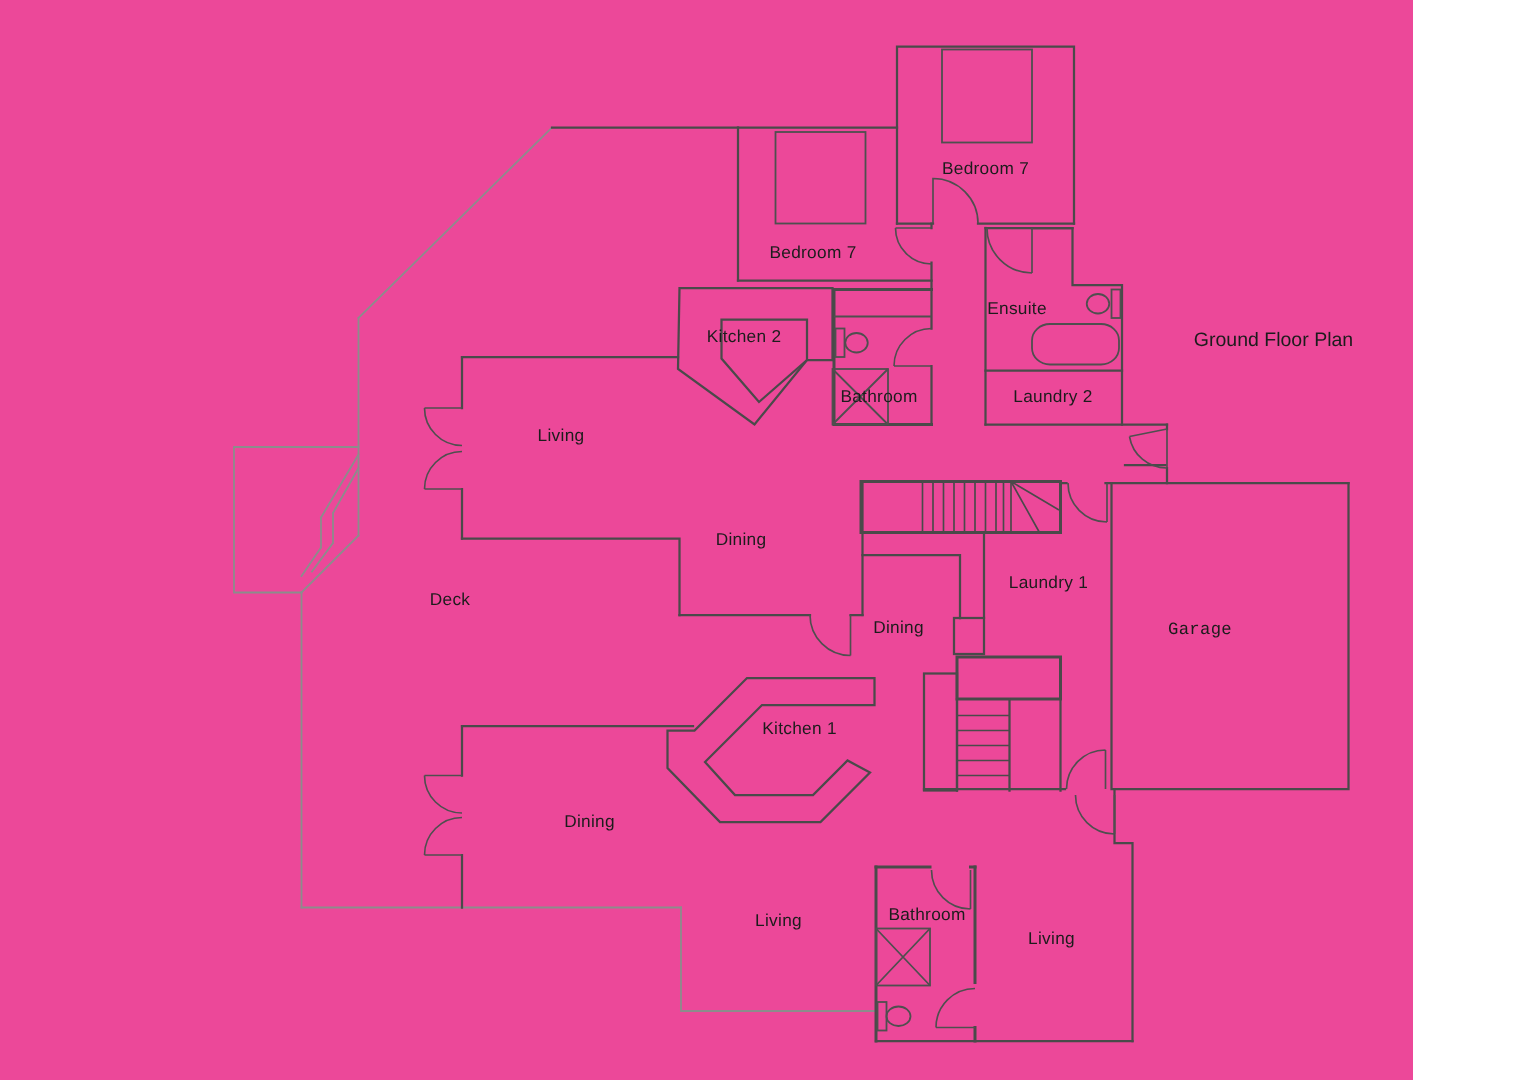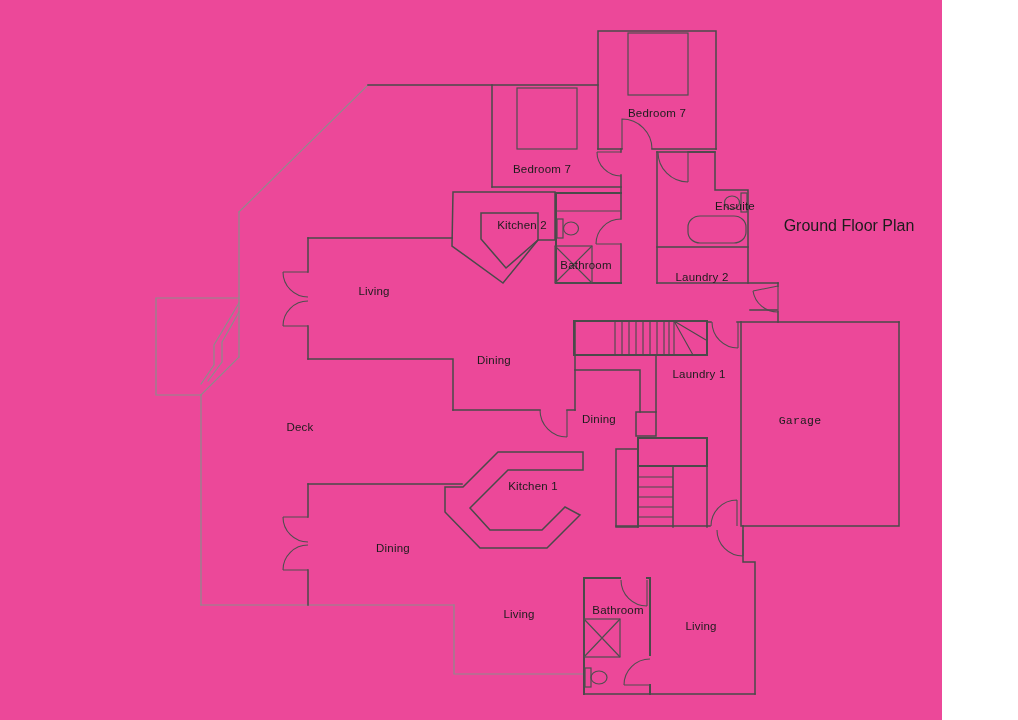--- a/index.html
+++ b/index.html
@@ -1,21 +1,21 @@
 <!DOCTYPE html>
 <html><head>
 <meta charset="utf-8">
 <style>
   html,body{margin:0;padding:0;background:#fff;}
   .stage{position:relative;width:942px;height:720px;background:#ec4899;overflow:hidden;
          font-family:"Liberation Sans", sans-serif;}
   .stage svg{position:absolute;left:0;top:0;}
   .room-label{position:absolute;transform:translate(-50%,-50%);font-size:11.5px;
               color:#1c1c1c;white-space:nowrap;letter-spacing:.2px;}
-  .plan-title{position:absolute;transform:translate(-50%,-50%);font-size:16px;
+  .plan-title{position:absolute;transform:translate(-50%,-50%);font-size:13px;
               color:#1c1c1c;white-space:nowrap;text-align:right;}
   .wall{fill:none;stroke:#4a4a4a;stroke-width:1.5;stroke-linecap:square;}
   .wall-bold{fill:none;stroke:#383838;stroke-width:2;stroke-linecap:square;}
   .outline{fill:none;stroke:#8c8c8c;stroke-width:1.2;stroke-linecap:square;}
   .fixture{fill:none;stroke:#4f4f4f;stroke-width:1.2;}
   .door{fill:none;stroke:#4f4f4f;stroke-width:1.1;}
   .stair{fill:none;stroke:#4a4a4a;stroke-width:1.1;}
 </style>
 </head>
 <body>
@@ -190,29 +190,29 @@
       <path class="door" d="M647,580 V606 M621,580 A26,26 0 0 0 647,606"></path>
     </g>
     <g>
       <path class="door" d="M650,685 H624 M624,685 A26,26 0 0 1 650,659"></path>
     </g>
   </svg>
 
   <div id="labels">
       <div class="room-label" style="left: 657px; top: 113px;">Bedroom 7</div>
       <div class="room-label" style="left: 542px; top: 169px;">Bedroom 7</div>
-      <div class="room-label" style="left: 522px; top: 225px; text-align: right;">Kitchen 2</div>
+      <div class="room-label" style="left: 496px; top: 225px; text-align: right;">Kitchen 2</div>
       <div class="room-label" style="left: 586px; top: 265px;">Bathroom</div>
-      <div class="room-label" style="left: 735px; top: 206px;">Ensuite</div>
-      <div class="room-label" style="left: 702px; top: 277px;">Laundry 2</div>
+      <div class="room-label" style="left: 678px; top: 206px;">Ensuite</div>
+      <div class="room-label" style="left: 702px; top: 265px;">Laundry 2</div>
       <div class="room-label" style="left: 374px; top: 291px;">Living</div>
       <div class="room-label" style="left: 494px; top: 360px;">Dining</div>
-      <div class="room-label" style="left: 300px; top: 427px;">Deck</div>
+      <div class="room-label" style="left: 300px; top: 400px;">Deck</div>
       <div class="room-label" style="left: 599px; top: 419px;">Dining</div>
-      <div class="room-label" style="left: 699px; top: 374px;">Laundry 1</div>
+      <div class="room-label" style="left: 699px; top: 389px;">Laundry 1</div>
       <div class="room-label" style="left: 800px; top: 420px; font-family: Liberation Mono, monospace;">Garage</div>
       <div class="room-label" style="left: 533px; top: 486px;">Kitchen 1</div>
       <div class="room-label" style="left: 393px; top: 548px;">Dining</div>
       <div class="room-label" style="left: 519px; top: 614px;">Living</div>
       <div class="room-label" style="left: 618px; top: 610px;">Bathroom</div>
       <div class="room-label" style="left: 701px; top: 626px;">Living</div>
     </div>
 
   <div class="plan-title" style="left:849px;top:226px;">Ground Floor Plan</div>
 </div>

